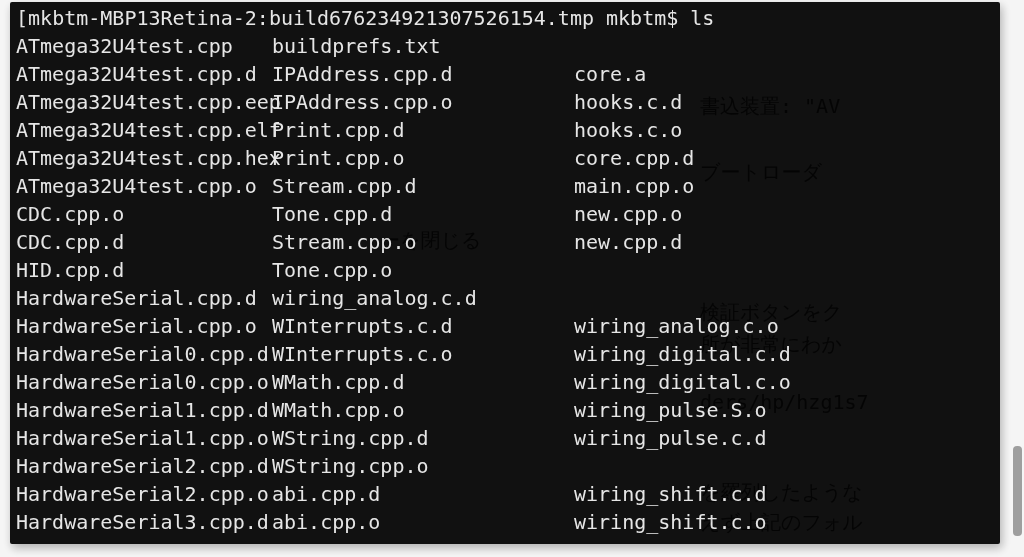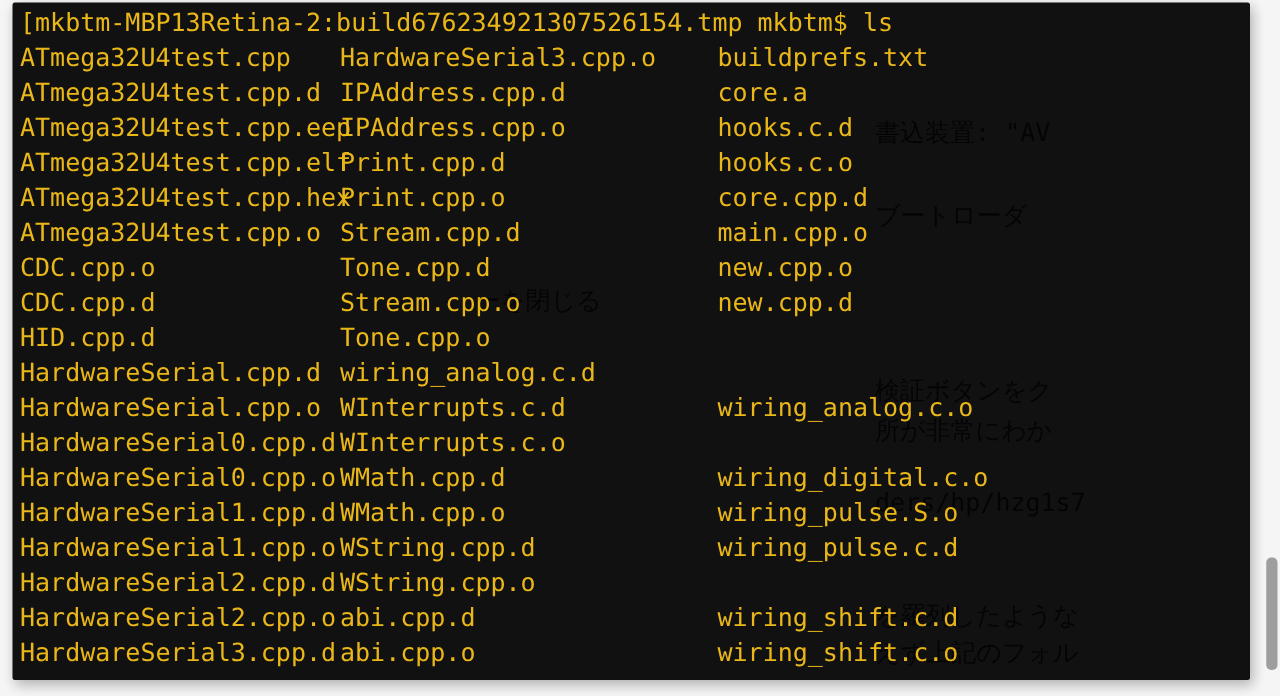--- a/index.html
+++ b/index.html
@@ -26,21 +26,21 @@
     left: 700px;
   }
   .terminal {
     position: absolute;
     left: 10px;
     top: 2px;
     width: 990px;
     height: 542px;
     background: #000000;
     opacity: 0.93;
-    color: #eab308;
+    color: #e5e5e5;
     font-size: 20px;
     line-height: 28px;
     border-radius: 2px;
     box-shadow: 2px 4px 10px rgba(0,0,0,0.3);
   }
   .term-inner {
     position: relative;
     width: 100%;
     height: 100%;
     padding: 2px 6px;
@@ -75,32 +75,32 @@
 </style>
 </head>
 <body>
 
 <div class="backdrop" id="backdrop"><div class="line" style="top: 84px;">書込装置: "AV</div><div class="line" style="top: 150px;">ブートローダ</div><div class="line" style="top: 218px; left: 380px;">ーを閉じる</div><div class="line" style="top: 290px;">検証ボタンをク</div><div class="line" style="top: 322px;">所が非常にわか</div><div class="line" style="top: 380px;">ders/hp/hzg1s7</div><div class="line" style="top: 470px;">を羅列したような</div><div class="line" style="top: 500px;">えず上記のフォル</div></div>
 
 <div class="terminal">
   <div class="term-inner">
     <div class="prompt-line"><span>[</span><span>mkbtm-MBP13Retina-2:</span><span>build676234921307526154.tmp</span><span> mkbtm$ </span><span>ls</span></div>
     <div id="ls-output">
-        <div class="row"><span class="col1">ATmega32U4test.cpp</span><span class="col2">HardwareSerial3.cpp.o</span><span class="col3">buildprefs.txt</span></div>
+        <div class="row"><span class="col1">ATmega32U4test.cpp</span><span class="col3">buildprefs.txt</span></div>
         <div class="row"><span class="col1">ATmega32U4test.cpp.d</span><span class="col2">IPAddress.cpp.d</span><span class="col3">core.a</span></div>
         <div class="row"><span class="col1">ATmega32U4test.cpp.eep</span><span class="col2">IPAddress.cpp.o</span><span class="col3">hooks.c.d</span></div>
         <div class="row"><span class="col1">ATmega32U4test.cpp.elf</span><span class="col2">Print.cpp.d</span><span class="col3">hooks.c.o</span></div>
         <div class="row"><span class="col1">ATmega32U4test.cpp.hex</span><span class="col2">Print.cpp.o</span><span class="col3">core.cpp.d</span></div>
         <div class="row"><span class="col1">ATmega32U4test.cpp.o</span><span class="col2">Stream.cpp.d</span><span class="col3">main.cpp.o</span></div>
         <div class="row"><span class="col1">CDC.cpp.o</span><span class="col2">Tone.cpp.d</span><span class="col3">new.cpp.o</span></div>
         <div class="row"><span class="col1">CDC.cpp.d</span><span class="col2">Stream.cpp.o</span><span class="col3">new.cpp.d</span></div>
         <div class="row"><span class="col1">HID.cpp.d</span><span class="col2">Tone.cpp.o</span></div>
         <div class="row"><span class="col1">HardwareSerial.cpp.d</span><span class="col3">wiring_analog.c.d</span></div>
         <div class="row"><span class="col1">HardwareSerial.cpp.o</span><span class="col2">WInterrupts.c.d</span><span class="col3">wiring_analog.c.o</span></div>
-        <div class="row"><span class="col1">HardwareSerial0.cpp.d</span><span class="col2">WInterrupts.c.o</span></div>
+        <div class="row"><span class="col1">HardwareSerial0.cpp.d</span><span class="col2">WInterrupts.c.o</span><span class="col3">wiring_digital.c.d</span></div>
         <div class="row"><span class="col1">HardwareSerial0.cpp.o</span><span class="col2">WMath.cpp.d</span><span class="col3">wiring_digital.c.o</span></div>
         <div class="row"><span class="col1">HardwareSerial1.cpp.d</span><span class="col2">WMath.cpp.o</span><span class="col3">wiring_pulse.S.o</span></div>
         <div class="row"><span class="col1">HardwareSerial1.cpp.o</span><span class="col2">WString.cpp.d</span><span class="col3">wiring_pulse.c.d</span></div>
         <div class="row"><span class="col1">HardwareSerial2.cpp.d</span><span class="col2">WString.cpp.o</span></div>
         <div class="row"><span class="col1">HardwareSerial2.cpp.o</span><span class="col2">abi.cpp.d</span><span class="col3">wiring_shift.c.d</span></div>
         <div class="row"><span class="col1">HardwareSerial3.cpp.d</span><span class="col2">abi.cpp.o</span><span class="col3">wiring_shift.c.o</span></div>
       </div>
 
   </div>
 </div>

